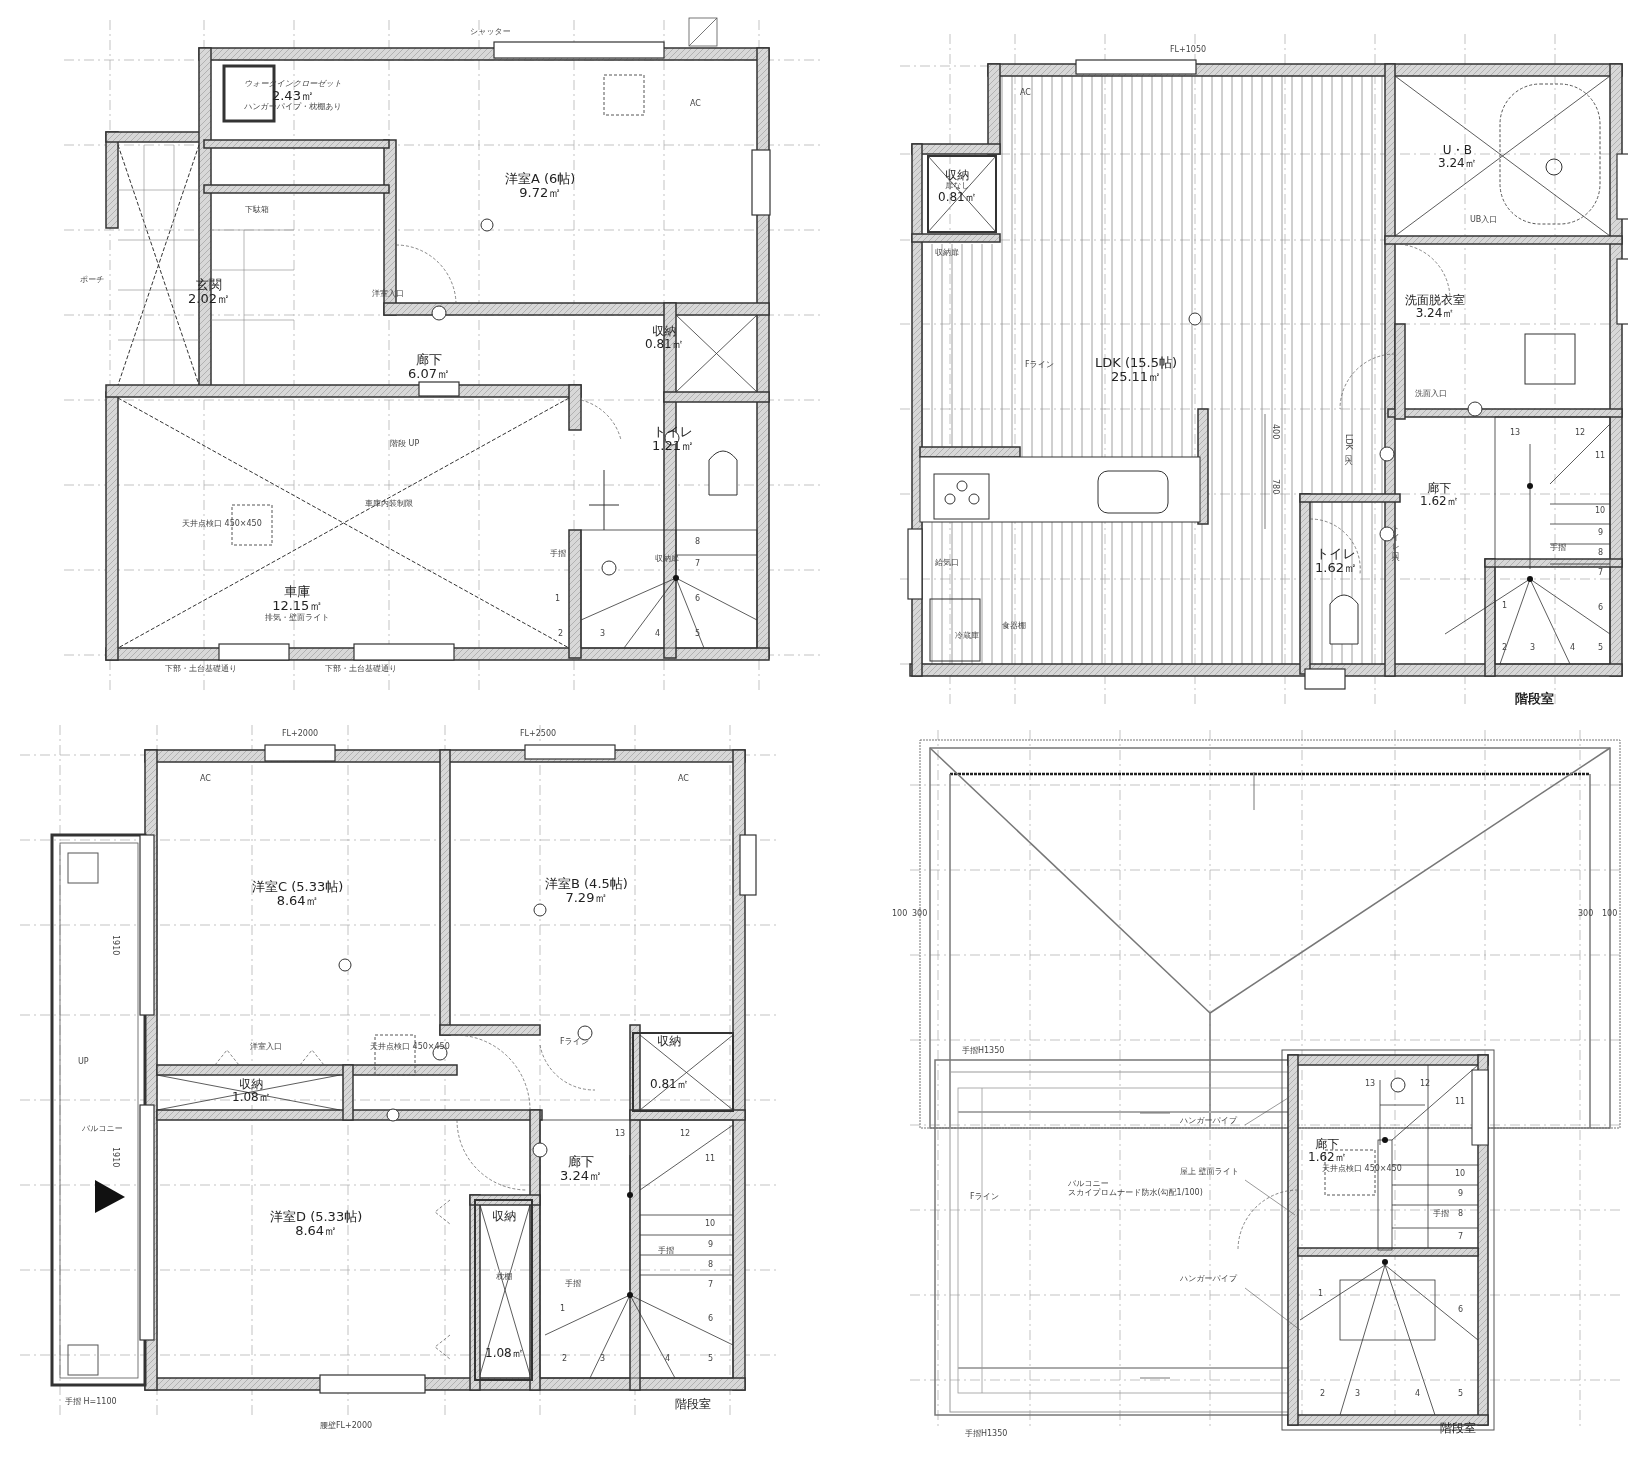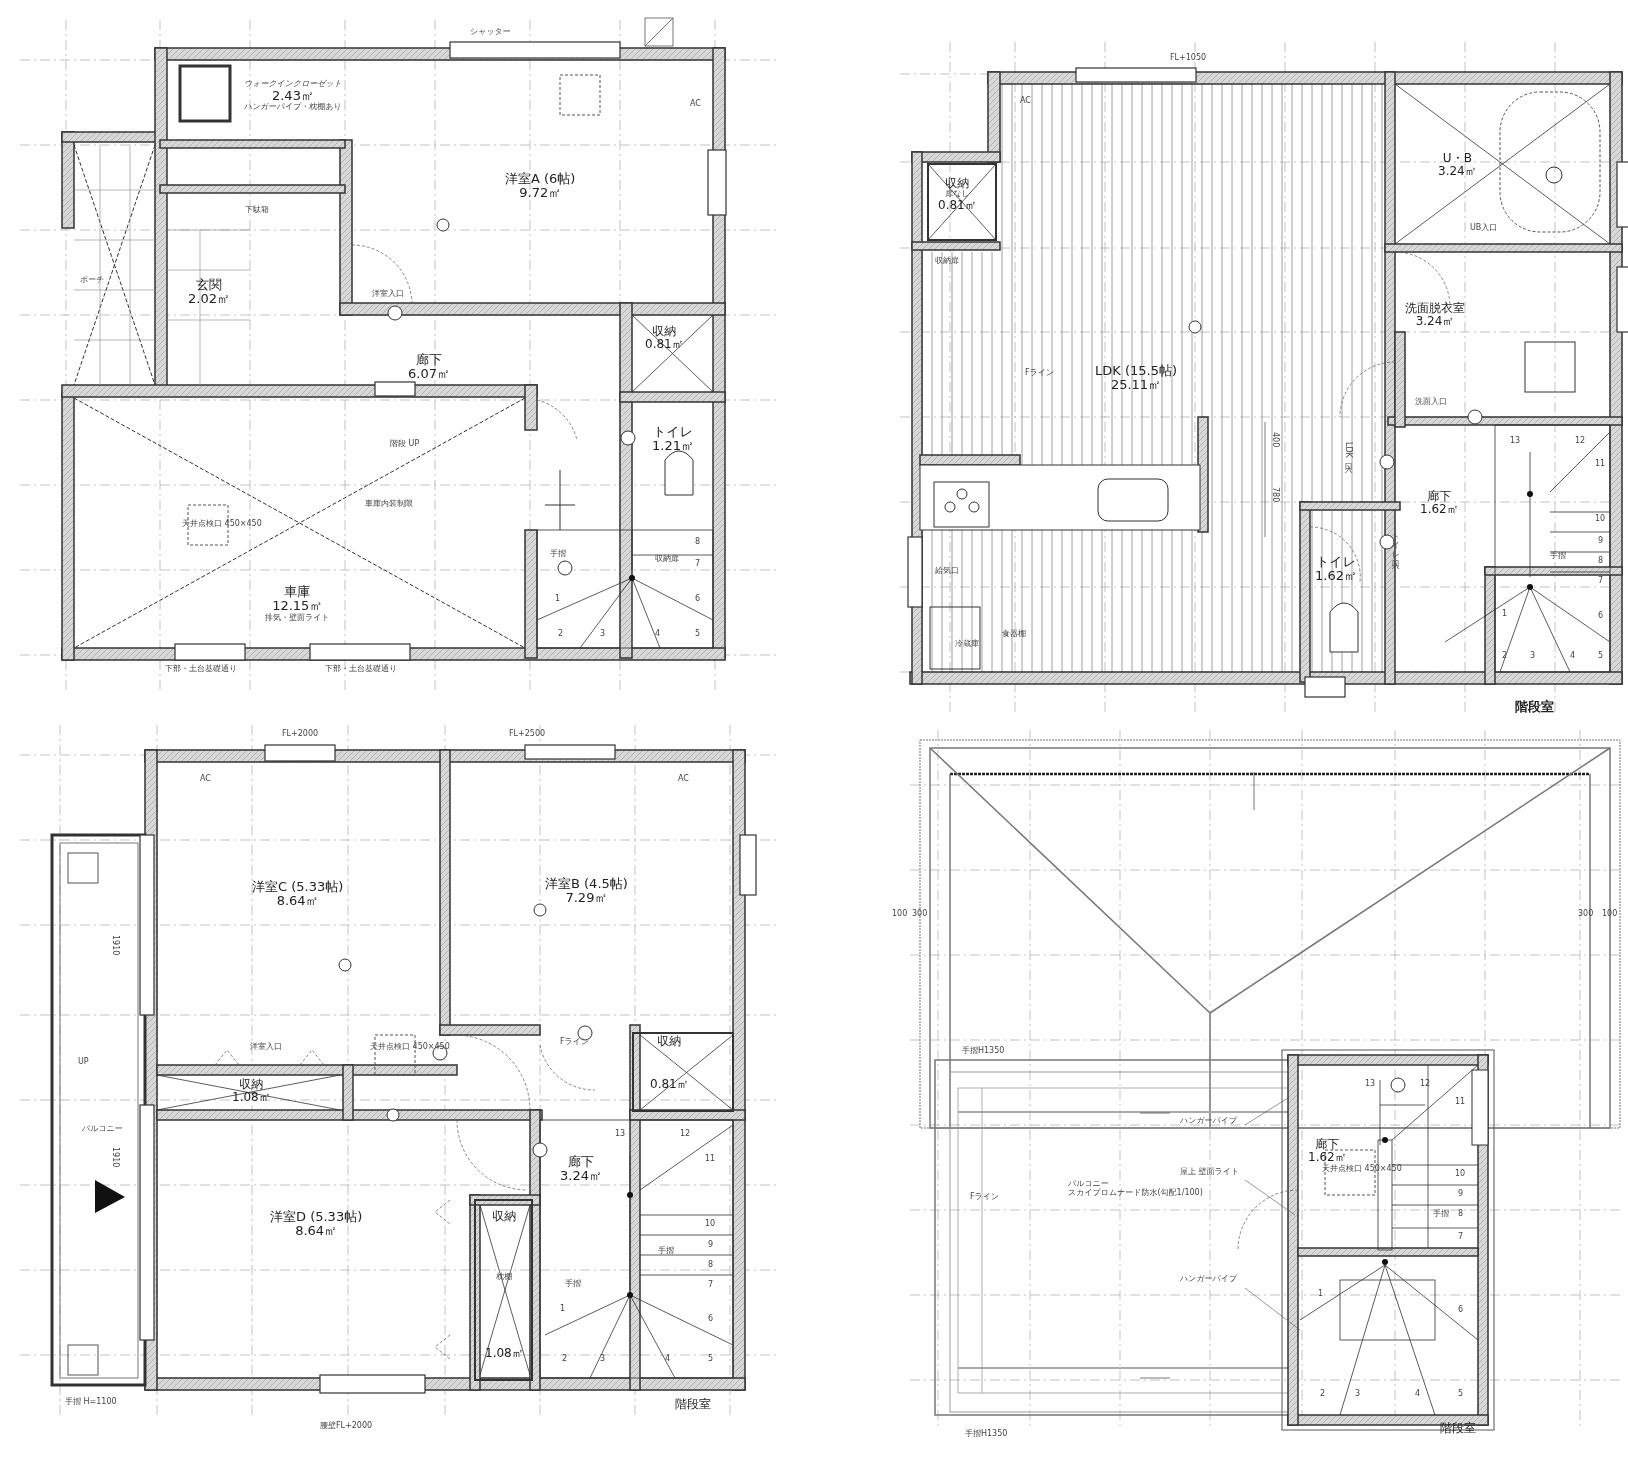--- a/index.html
+++ b/index.html
@@ -9,21 +9,21 @@
   svg { display:block; }
   .lbl { position:absolute; font-size:12px; line-height:1.1; text-align:center; white-space:nowrap; color:#222; }
   .lbl.big { font-size:13px; }
   .lbl.sm { font-size:8px; color:#444; }
   .lbl.v { writing-mode:vertical-rl; font-size:8px; color:#444; }
   .lbl.bold { font-weight:bold; font-size:13px; }
 </style>
 </head>
 <body>
 
-<div class="plan" style="left:0;top:0;width:800px;height:700px;">
+<div class="plan" style="left:0;top:0;width:800px;height:700px;padding-left:44px;">
   <svg width="800" height="700">
     <defs>
       <pattern id="hatch" width="6" height="6" patternUnits="userSpaceOnUse">
         <rect width="6" height="6" fill="#d8d8d8"></rect>
         <path d="M0 6 L6 0" stroke="#999" stroke-width="0.6"></path>
       </pattern>
     </defs>
 
     <g stroke="#aaa" stroke-dasharray="10 4 2 4" stroke-width="0.7">
       <line x1="20" y1="60" x2="780" y2="60"></line>
@@ -182,21 +182,21 @@
   <div class="lbl sm" style="left:600px;top:630px;">3</div>
   <div class="lbl sm" style="left:655px;top:630px;">4</div>
   <div class="lbl sm" style="left:695px;top:630px;">5</div>
   <div class="lbl sm" style="left:695px;top:595px;">6</div>
   <div class="lbl sm" style="left:695px;top:560px;">7</div>
   <div class="lbl sm" style="left:695px;top:538px;">8</div>
   <div class="lbl sm" style="left:165px;top:665px;">下部・土台基礎通り</div>
   <div class="lbl sm" style="left:325px;top:665px;">下部・土台基礎通り</div>
 </div>
 
-<div class="plan" style="left:890px;top:12px;width:738px;height:710px;">
+<div class="plan" style="left:890px;top:4px;width:738px;height:710px;">
   <svg width="738" height="710">
     <defs>
       <pattern id="hatch2" width="6" height="6" patternUnits="userSpaceOnUse">
         <rect width="6" height="6" fill="#d8d8d8"></rect>
         <path d="M0 6 L6 0" stroke="#999" stroke-width="0.6"></path>
       </pattern>
       <pattern id="floorlines" width="10" height="10" patternUnits="userSpaceOnUse">
         <line x1="2" y1="0" x2="2" y2="10" stroke="#888" stroke-width="0.8"></line>
       </pattern>
     </defs>
@@ -457,21 +457,21 @@
     <g fill="#fff" stroke="#333">
       <circle cx="345" cy="250" r="6"></circle>
       <circle cx="540" cy="195" r="6"></circle>
       <circle cx="585" cy="318" r="7"></circle>
       <circle cx="440" cy="338" r="7"></circle>
       <circle cx="540" cy="435" r="7"></circle>
       <circle cx="393" cy="400" r="6"></circle>
     </g>
   </svg>
   <div class="lbl sm" style="left:282px;top:15px;">FL+2000</div>
-  <div class="lbl sm" style="left:509px;top:15px;">FL+2500</div>
+  <div class="lbl sm" style="left:520px;top:15px;">FL+2500</div>
   <div class="lbl sm" style="left:200px;top:60px;">AC</div>
   <div class="lbl sm" style="left:678px;top:60px;">AC</div>
   <div class="lbl big" style="left:252px;top:165px;">
     <div>洋室C (5.33帖)</div>
     <div>8.64㎡</div>
   </div>
   <div class="lbl big" style="left:545px;top:162px;">
     <div>洋室B (4.5帖)</div>
     <div>7.29㎡</div>
   </div>

